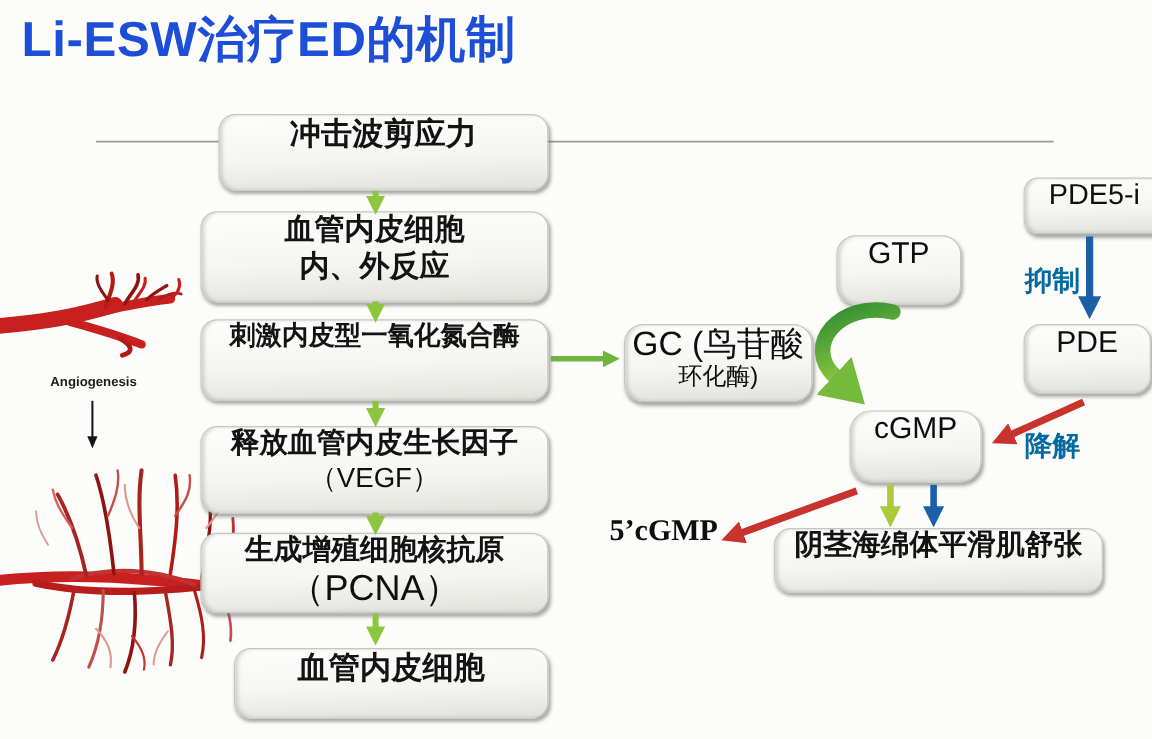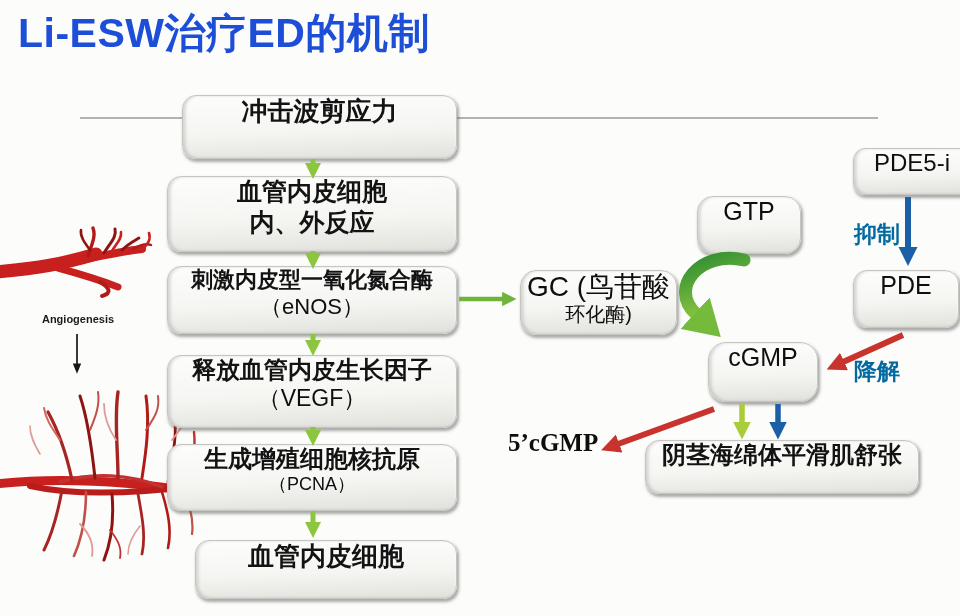--- a/index.html
+++ b/index.html
@@ -100,31 +100,30 @@
     <span class="cz" style="font-size:26px">冲击波剪应力</span>
   </div>
 
   <div class="bx" style="left:167px;top:176px;width:288px;height:74px">
     <span class="cz" style="font-size:25px">血管内皮细胞</span>
     <span class="cz" style="font-size:25px">内、外反应</span>
   </div>
 
   <div class="bx" style="left:167px;top:266px;width:288px;height:66px">
     <span class="cz" style="font-size:22px">刺激内皮型一氧化氮合酶</span>
-    <span class="lat" style="font-size:22px">（eNOS）</span>
   </div>
 
   <div class="bx" style="left:167px;top:355px;width:288px;height:71px">
     <span class="cz" style="font-size:24px">释放血管内皮生长因子</span>
     <span class="lat" style="font-size:23px">（VEGF）</span>
   </div>
 
   <div class="bx" style="left:167px;top:444px;width:288px;height:65px">
     <span class="cz" style="font-size:24px">生成增殖细胞核抗原</span>
-    <span class="lat" style="font-size:18px">（PCNA）</span>
+    <span class="lat" style="font-size:30px">（PCNA）</span>
   </div>
 
   <div class="bx" style="left:195px;top:540px;width:260px;height:57px">
     <span class="cz" style="font-size:26px">血管内皮细胞</span>
   </div>
 
   <div class="bx" style="left:520px;top:270px;width:155px;height:63px;border-radius:16px">
     <span class="lat" style="font-size:28px">GC (鸟苷酸</span>
     <span class="lat" style="font-size:20px">环化酶)</span>
   </div>

